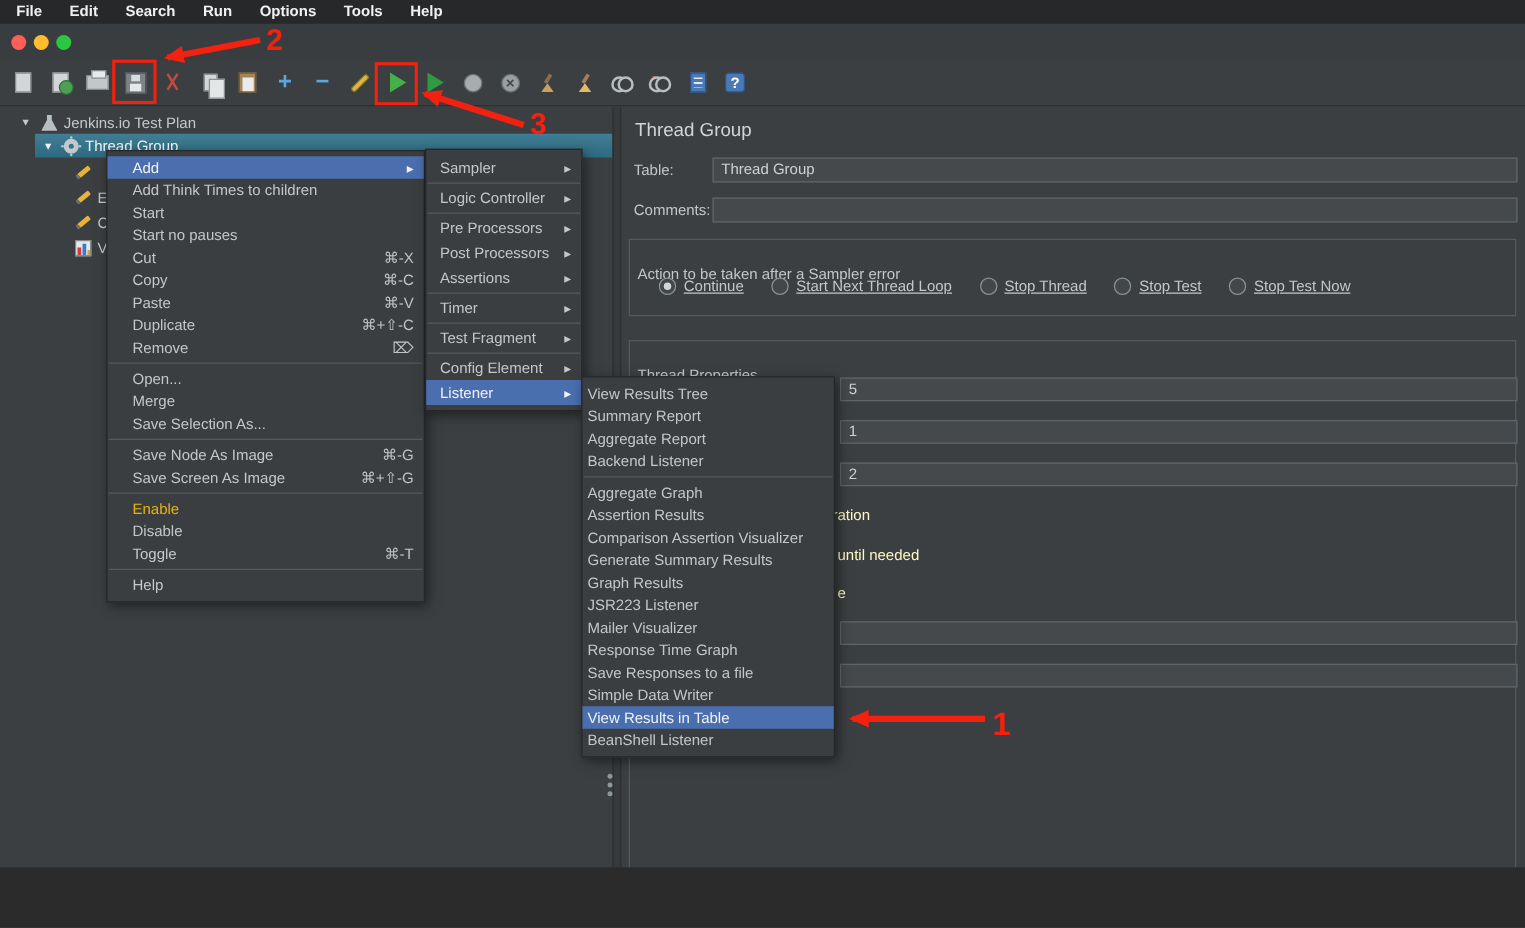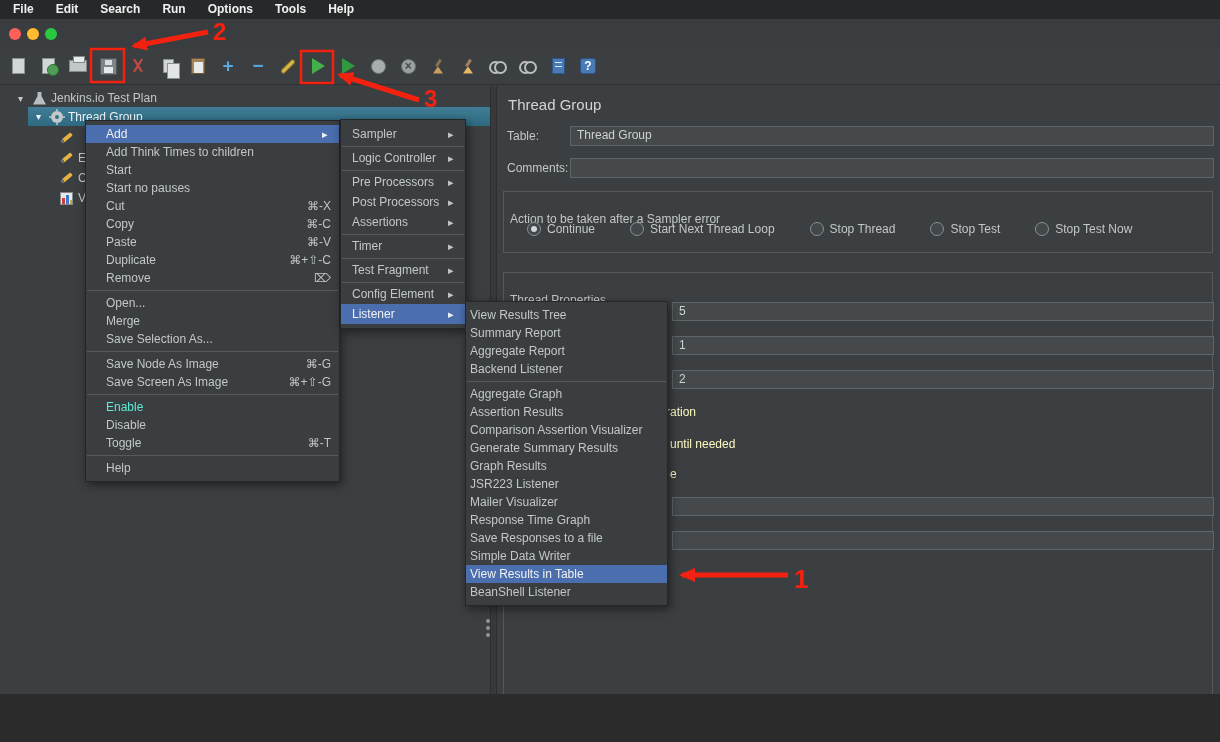--- a/index.html
+++ b/index.html
@@ -116,48 +116,48 @@
   .field{position:absolute;background:#45494b;border:1px solid #5f666a;color:#ced2d3;
        font-size:12px;line-height:17px;padding:0 6px;}
   .name-field{left:73px;top:40px;width:644px;height:20px;}
   .comments-field{left:73px;top:72px;width:644px;height:20px;}
   .fs{position:absolute;border:1px solid #55595b;}
   .fs1{left:6px;top:105px;width:710px;height:62px;}
   .fs2{left:6px;top:186px;width:710px;height:470px;border-bottom:none;}
   .fs-title{position:absolute;background:#3c3f41;padding:0 4px;color:#c3c7c8;margin-top:28px;}
   .fs1-title{left:9px;top:98px;}
   .fs2-title{left:9px;top:179px;}
-  .radio-row{position:absolute;left:30px;top:134px;display:flex;gap:35px;height:18px;align-items:center;}
+  .radio-row{position:absolute;left:30px;top:134px;display:flex;gap:22px;height:18px;align-items:center;text-decoration:underline;}
   .radio{display:flex;align-items:center;}
   .rdot{width:14px;height:14px;border-radius:50%;border:1px solid #8a9194;background:#43474a;
        display:inline-block;position:relative;margin-right:6px;}
   .radio.selected .rdot::after{content:"";position:absolute;inset:3px;border-radius:50%;background:#cfd6d9;}
   .nf{left:175px;width:542px;height:19px;}
   .nf0{top:216px;} .nf1{top:250px;} .nf2{top:284px;}
   .ef0{top:411px;} .ef1{top:445px;}
   .frag{position:absolute;color:#fef9c3;}
   .f0{left:169px;top:319px;} .f1{left:173px;top:351px;} .f2{left:173px;top:381px;}
 
   
   .menu{position:absolute;background:#3b3e40;border:1px solid #242628;
-       box-shadow:2px 3px 9px rgba(0,0,0,.5);padding:4px 0;font-size:12px;color:#c3c7c8;z-index:50;}
+       box-shadow:2px 3px 9px rgba(0,0,0,.5);padding:4px 0;font-size:12px;color:#c3c7c8;z-index:50;text-align:right;}
   .menu1{left:85px;top:120px;width:255px;}
   .menu2{left:340px;top:119px;width:126px;}
   .menu3{left:465px;top:301px;width:203px;}
   .mi{height:18px;line-height:18px;display:flex;align-items:center;padding:0 8px 0 20px;position:relative;}
   .menu2 .mi{height:20px;line-height:20px;padding-left:11px;}
   .menu3 .mi{padding-left:4px;}
   .mi .sp{flex:1;}
   .mi-shortcut{color:#c0c4c6;}
   .mi-arrow{display:none;margin-left:5px;width:9px;font-style:normal;}
   .mi.submenu .mi-arrow{display:inline-block;}
   .mi.submenu .mi-arrow::after{content:"\25b8";font-size:11px;}
   .mi.selected{background:#4b6eaf;color:#f0f2f4;}
   .mi.selected .mi-shortcut{color:#f0f2f4;}
-  .mi.disabled .mi-label{color:#5eead4;}
+  .mi.disabled .mi-label{color:#eab308;}
   .mi.sep-after{margin-bottom:7px;}
   .menu2 .mi.sep-after{margin-bottom:4px;}
   .mi.sep-after::after{content:"";position:absolute;left:1px;right:1px;bottom:-4px;height:1px;background:#57595b;}
   .menu2 .mi.sep-after::after{bottom:-3px;}
 
   
   .overlay{position:absolute;inset:0;z-index:99;pointer-events:none;}
   .overlay .ared{stroke:#f3210f;fill:none;}
   .overlay .anum{fill:#f3210f;font-weight:700;font-family:"Liberation Sans",sans-serif;}
   .overlay .ahead{fill:#f3210f;}

